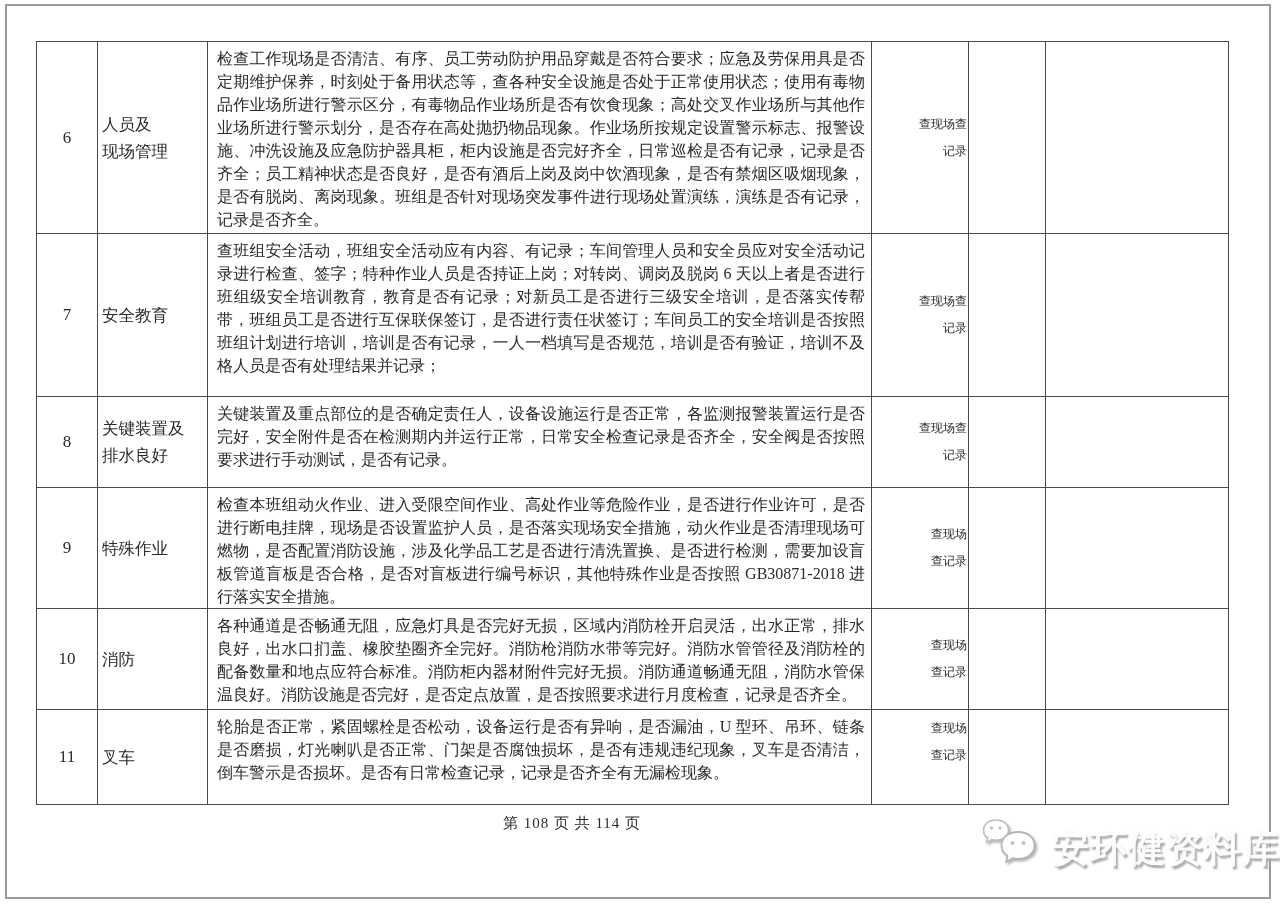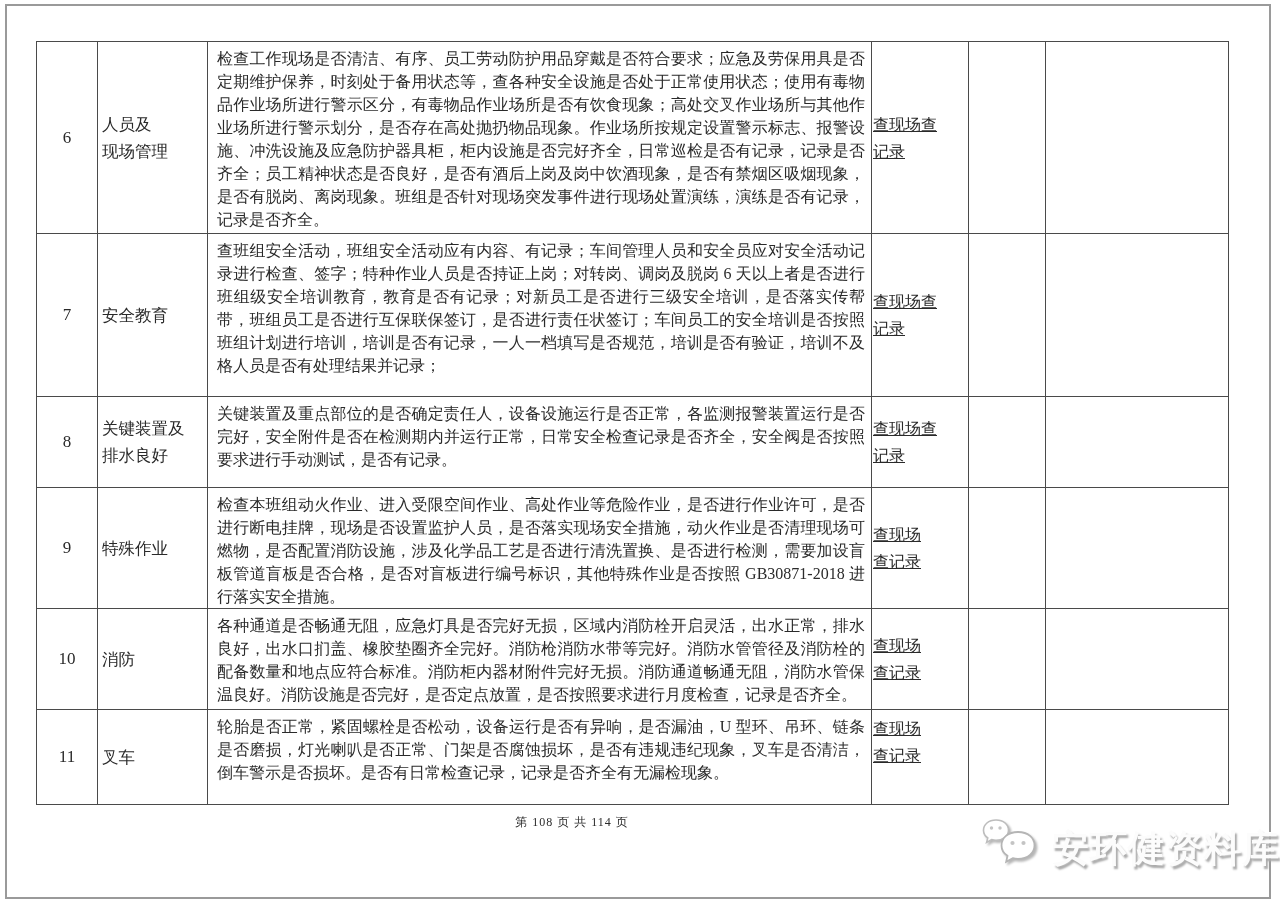--- a/index.html
+++ b/index.html
@@ -15,25 +15,25 @@
   tbody tr:nth-child(2){height:163px;}
   tbody tr:nth-child(3){height:91px;}
   tbody tr:nth-child(4){height:103px;}
   tbody tr:nth-child(5){height:101px;}
   tbody tr:nth-child(6){height:95px;}
   td.num{text-align:center;vertical-align:middle;font-size:17px;}
   td.category{text-align:left;vertical-align:middle;font-size:16.5px;
        white-space:pre-line;line-height:27px;padding:0 4px;}
   td.content{vertical-align:top;text-align:justify;font-size:16px;
        line-height:23px;padding:5px 6px 0 9px;}
-  td.method{text-align:left;vertical-align:middle;font-size:16px;
-       white-space:pre-line;line-height:27px;text-decoration:underline;}
+  td.method{text-align:right;vertical-align:middle;font-size:12px;
+       white-space:pre-line;line-height:27px;}
   tbody tr:nth-child(6) td.method{vertical-align:top;padding-top:5px;}
   .footer{position:absolute;left:0;top:814px;width:1144px;text-align:center;
-       font-size:12px;letter-spacing:1px;}
+       font-size:15px;letter-spacing:1px;}
   .watermark{position:absolute;left:982px;top:818px;display:flex;align-items:flex-end;
        gap:10px;}
   .wm-logo{width:60px;height:56px;flex:0 0 auto;filter:drop-shadow(2px 2px 1px #b7b7b7);}
   .wm-text{font-family:"Liberation Sans","DejaVu Sans",sans-serif;font-weight:bold;
        font-size:37px;letter-spacing:1px;color:#fcfcfc;white-space:nowrap;
        text-shadow:2px 3px 2px #ababab, -1px -1px 0 #ffffff;}
 </style>
 </head>
 <body>
 

